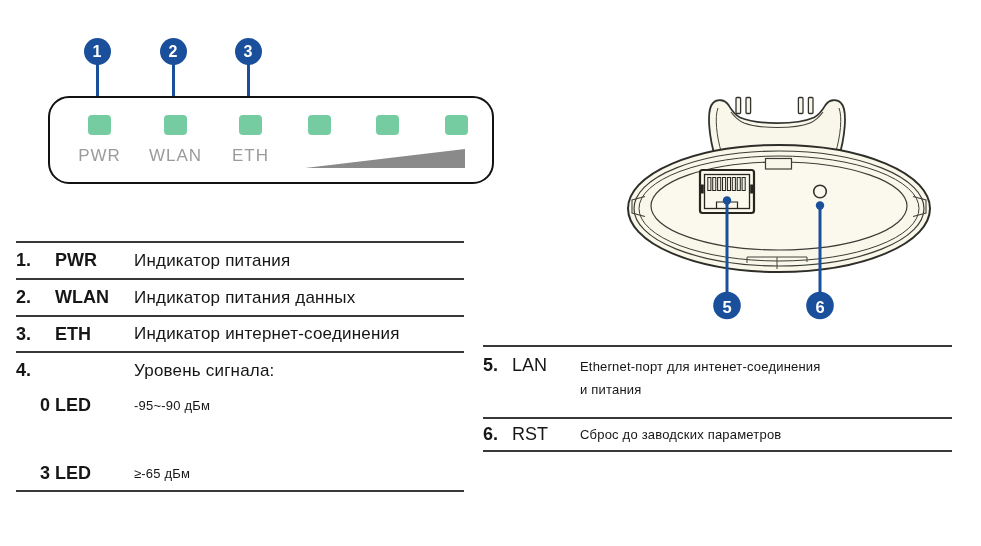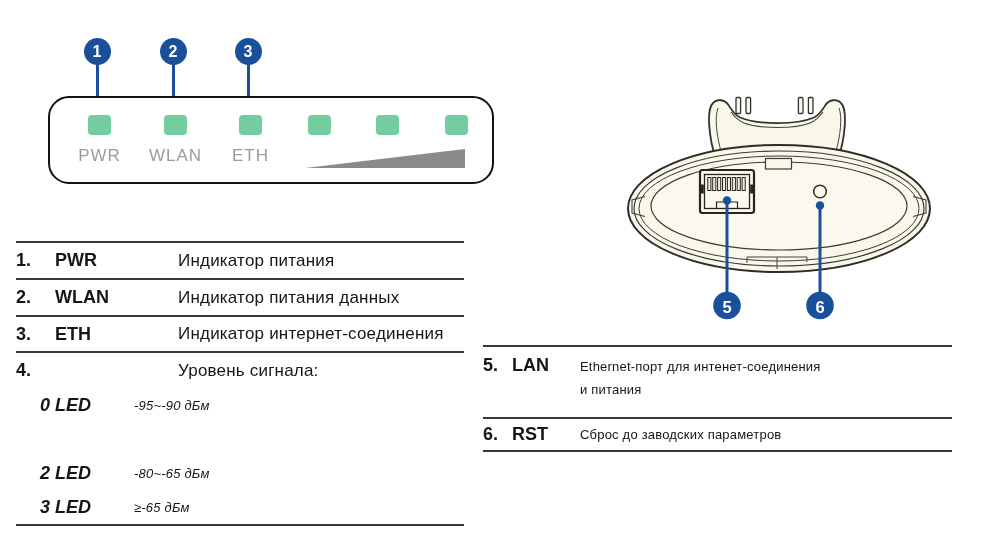--- a/index.html
+++ b/index.html
@@ -20,29 +20,29 @@
   .wedge{position:absolute;left:255px;top:51px;width:160px;height:19px;background:#8A8A8A;
          clip-path:polygon(100% 0,100% 100%,0 100%);}
 
   
   .ltable{position:absolute;left:16px;top:241px;width:448px;border-bottom:2px solid #383838;}
   .rtable{position:absolute;left:483px;top:345px;width:469px;border-bottom:2px solid #383838;}
   .trow{display:flex;align-items:center;border-top:2px solid #383838;box-sizing:border-box;}
   .trow.h37{height:37px;} .trow.h36{height:36px;}
   .tnum{width:39px;font-size:18px;font-weight:700;flex:none;}
   .tcode{width:79px;font-size:18px;font-weight:700;flex:none;}
-  .tdesc{flex:1;font-size:17px;letter-spacing:.2px;margin-left:44px;}
-  .srow{display:flex;align-items:center;height:34px;font-style:italic;}
+  .tdesc{flex:1;font-size:17px;letter-spacing:.2px;}
+  .srow{display:flex;align-items:center;height:34px;}
   .slabel{width:94px;padding-left:24px;font-size:18px;font-weight:700;flex:none;box-sizing:content-box;}
   .svalue{flex:1;font-size:13px;letter-spacing:.2px;}
   .rrow5{display:flex;align-items:flex-start;border-top:2px solid #383838;height:72px;
          padding-top:8px;box-sizing:border-box;}
   .rrow6{display:flex;align-items:center;border-top:2px solid #383838;height:33px;box-sizing:border-box;}
   .rnum{width:29px;font-size:18px;font-weight:700;flex:none;}
-  .rcode{width:68px;font-size:18px;font-weight:700;flex:none;}
+  .rcode{width:68px;font-size:18px;font-weight:400;flex:none;}
   .rdesc{flex:1;font-size:13px;line-height:23px;letter-spacing:.2px;}
 
   .device-svg{position:absolute;left:600px;top:60px;}
 </style>
 </head>
 <body>
 
 <div class="page">
 
   <div>
@@ -161,24 +161,20 @@
       <span class="tcode"></span>
       <span class="tdesc">Уровень сигнала:</span>
     </div>
     <div class="srow">
       <span class="slabel">0 LED</span>
       <span class="svalue">-95~-90 дБм</span>
     </div>
     <div class="srow">
     </div>
     <div class="srow">
-      <span class="slabel">2 LED</span>
-      <span class="svalue">-80~-65 дБм</span>
-    </div>
-    <div class="srow">
       <span class="slabel">3 LED</span>
       <span class="svalue">≥-65 дБм</span>
     </div>
   </div>
 
   <div class="rtable">
     <div class="rrow5">
       <span class="rnum">5.</span>
       <span class="rcode">LAN</span>
       <span class="rdesc">

